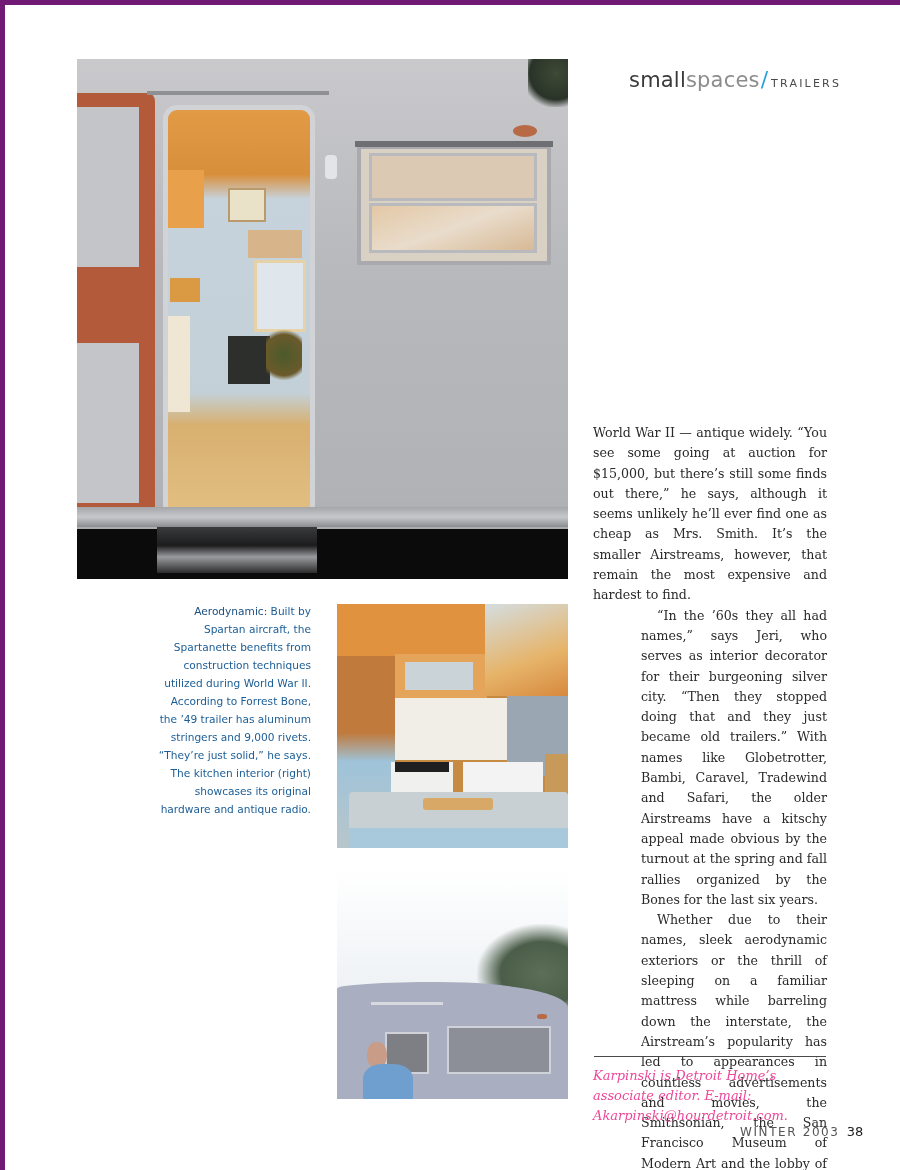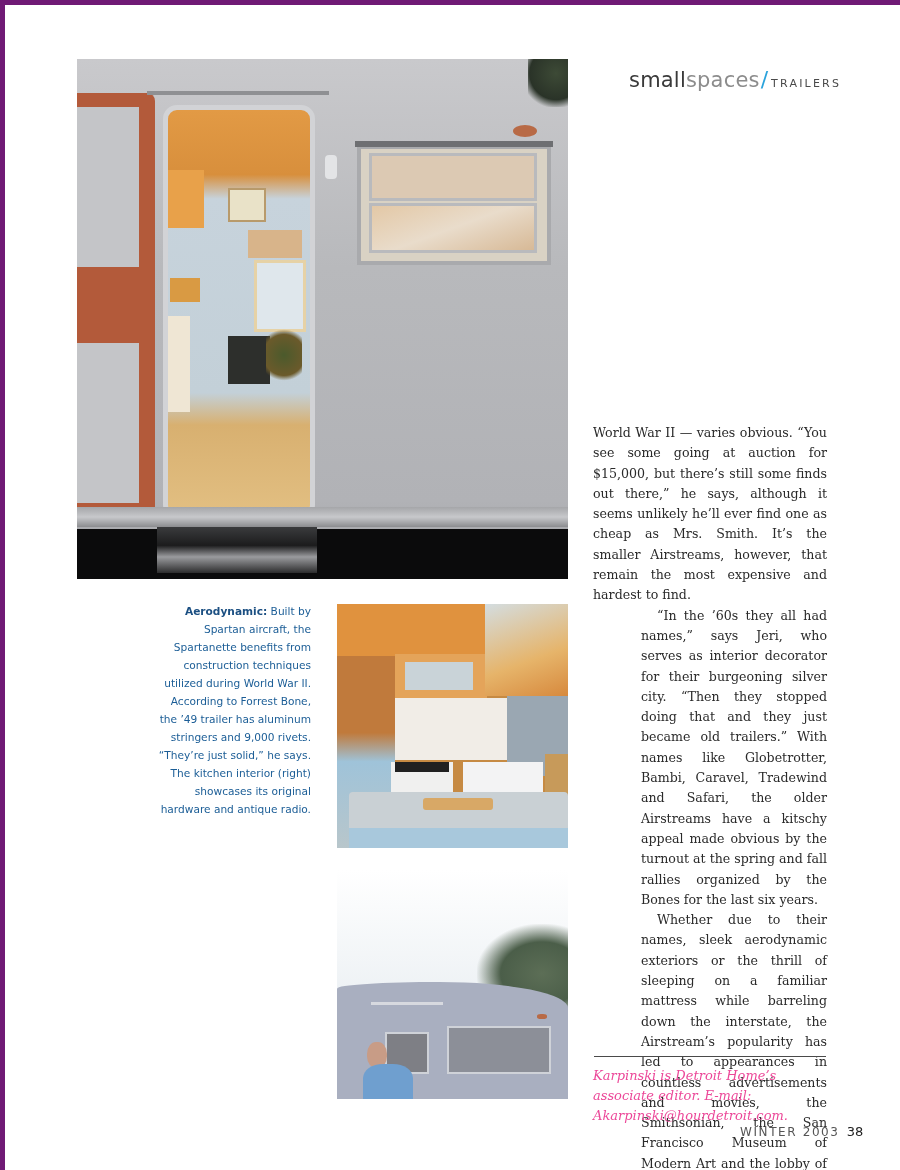--- a/index.html
+++ b/index.html
@@ -71,21 +71,21 @@
   .e-trailer { position: absolute; left: 0; top: 112px; width: 231px; height: 117px; background: #a9afc0; border-radius: 80% 100% 0 0 / 10% 40% 0 0; }
   .e-rail { position: absolute; left: 34px; top: 132px; width: 72px; height: 3px; background: #d7d9df; }
   .e-win1 { position: absolute; left: 48px; top: 162px; width: 40px; height: 38px; background: #7e7f85; border: 2px solid #cfd2d8; }
   .e-win2 { position: absolute; left: 110px; top: 156px; width: 100px; height: 44px; background: #8c8f98; border: 2px solid #cfd2d8; }
   .e-light { position: absolute; left: 200px; top: 144px; width: 10px; height: 5px; background: #b86a46; border-radius: 40%; }
   .e-man-head { position: absolute; left: 30px; top: 172px; width: 20px; height: 26px; background: #c89c86; border-radius: 45%; }
   .e-man-body { position: absolute; left: 26px; top: 194px; width: 50px; height: 35px; background: #6f9fcf; border-radius: 40% 40% 0 0; }
 
   
   .caption { position: absolute; left: 150px; top: 597px; width: 156px; text-align: right; font-family: "DejaVu Sans", sans-serif; font-size: 10.6px; line-height: 18px; color: #1b5d96; }
-  .caption .lead { font-weight: bold; color: #1b4f82; }
+  .caption .lead { font-weight: normal; color: #1b4f82; }
 
   
   .body-col { position: absolute; left: 588px; top: 418px; width: 234px; font-family: "DejaVu Serif", serif; font-size: 12.6px; line-height: 20.3px; color: #2a2a2a; }
   .body-col p { margin: 0; text-align: justify; }
   .body-col p.indent { text-indent: 16px; margin-left: 48px; }
   .rule { position: absolute; left: 589px; top: 1051px; width: 232px; height: 0; border-top: 1px solid #4a4a4a; }
   .bio { position: absolute; left: 588px; top: 1061px; width: 236px; font-family: "DejaVu Serif", serif; font-style: italic; font-size: 13px; line-height: 20px; color: #ec4899; }
   .folio { position: absolute; left: 735px; top: 1116px; white-space: nowrap; font-family: "DejaVu Sans", sans-serif; }
   .folio .season { font-size: 12px; letter-spacing: 1.6px; color: #555; }
   .folio .num { font-size: 13px; color: #222; margin-left: 2px; }
@@ -158,21 +158,21 @@
     <div class="e-trailer"></div>
     <div class="e-rail"></div>
     <div class="e-win1"></div>
     <div class="e-win2"></div>
     <div class="e-light"></div>
     <div class="e-man-head"></div>
     <div class="e-man-body"></div>
   </div>
 
   <div class="body-col">
-    <p>World War II — varies obvious. “You see some going at auction for $15,000, but there’s still some finds out there,” he says, although it seems unlikely he’ll ever find one as cheap as Mrs. Smith. It’s the smaller Airstreams, however, that remain the most expensive and hardest to find.</p>
+    <p>World War II — antique widely. “You see some going at auction for $15,000, but there’s still some finds out there,” he says, although it seems unlikely he’ll ever find one as cheap as Mrs. Smith. It’s the smaller Airstreams, however, that remain the most expensive and hardest to find.</p>
     <p class="indent">“In the ’60s they all had names,” says Jeri, who serves as interior decorator for their burgeoning silver city. “Then they stopped doing that and they just became old trailers.” With names like Globetrotter, Bambi, Caravel, Tradewind and Safari, the older Airstreams have a kitschy appeal made obvious by the turnout at the spring and fall rallies organized by the Bones for the last six years.</p>
     <p class="indent">Whether due to their names, sleek aerodynamic exteriors or the thrill of sleeping on a familiar mattress while barreling down the interstate, the Airstream’s popularity has led to appearances in countless advertisements and movies, the Smithsonian, the San Francisco Museum of Modern Art and the lobby of MTV’s offices. “It’s like walking into a time capsule,” says one man, exiting the Bones’ newest addition with his ’50s-style pompadour untouched by time or the brisk early autumn wind. It is, perhaps, the perfect summation of the attraction these shiny aluminum apartments hold for enthusiasts. Where Byam’s trailers are concerned, home is where the hitch is.</p>
   </div>
 
   <div class="rule"></div>
   <div class="bio">Karpinski is Detroit Home’s associate editor. E-mail: Akarpinski@hourdetroit.com.</div>
 
   <div class="folio">
     <span class="season">WINTER 2003</span>
     <span class="num">38</span>

